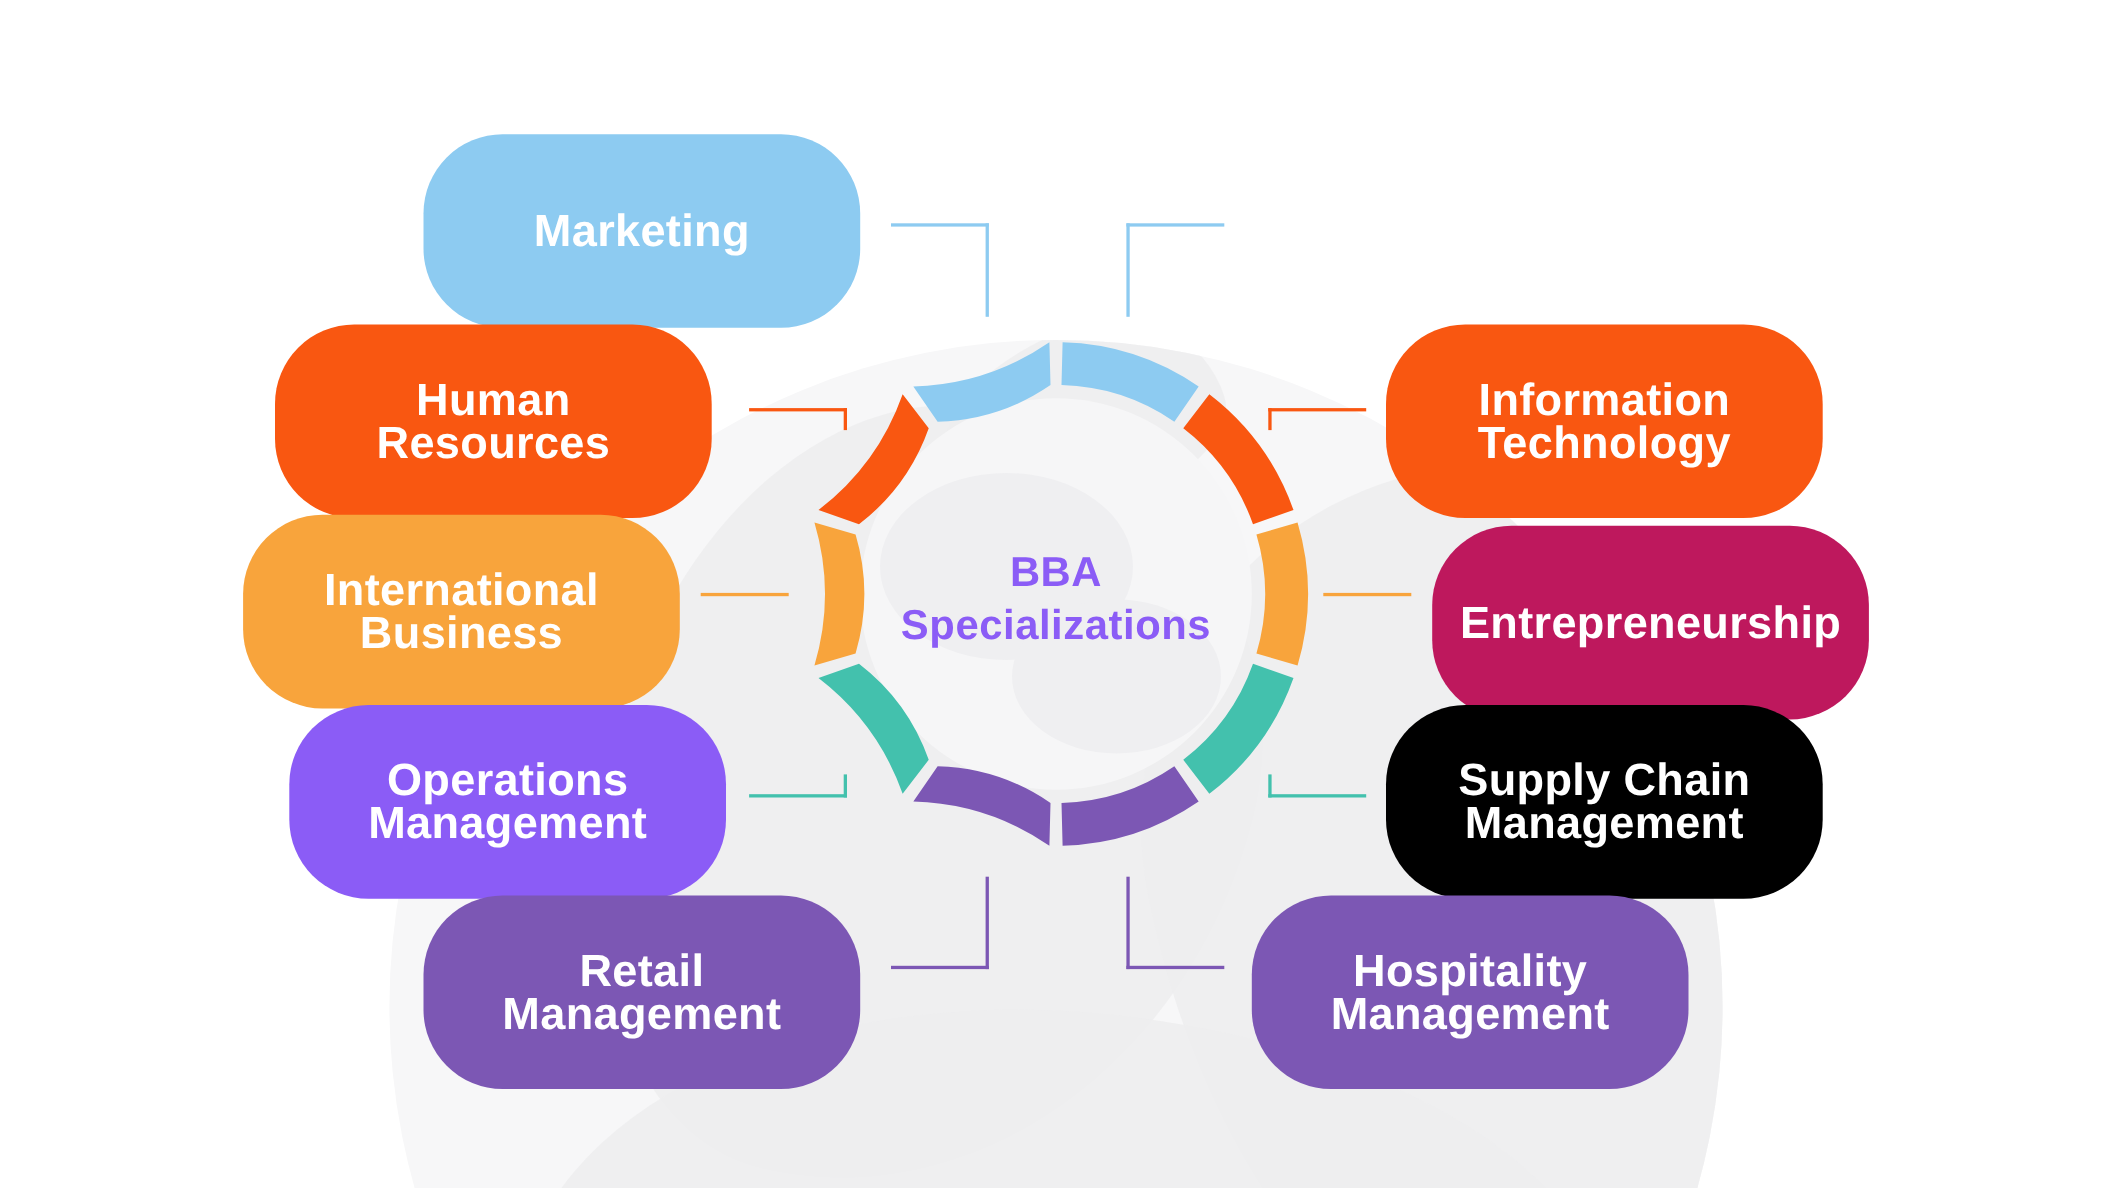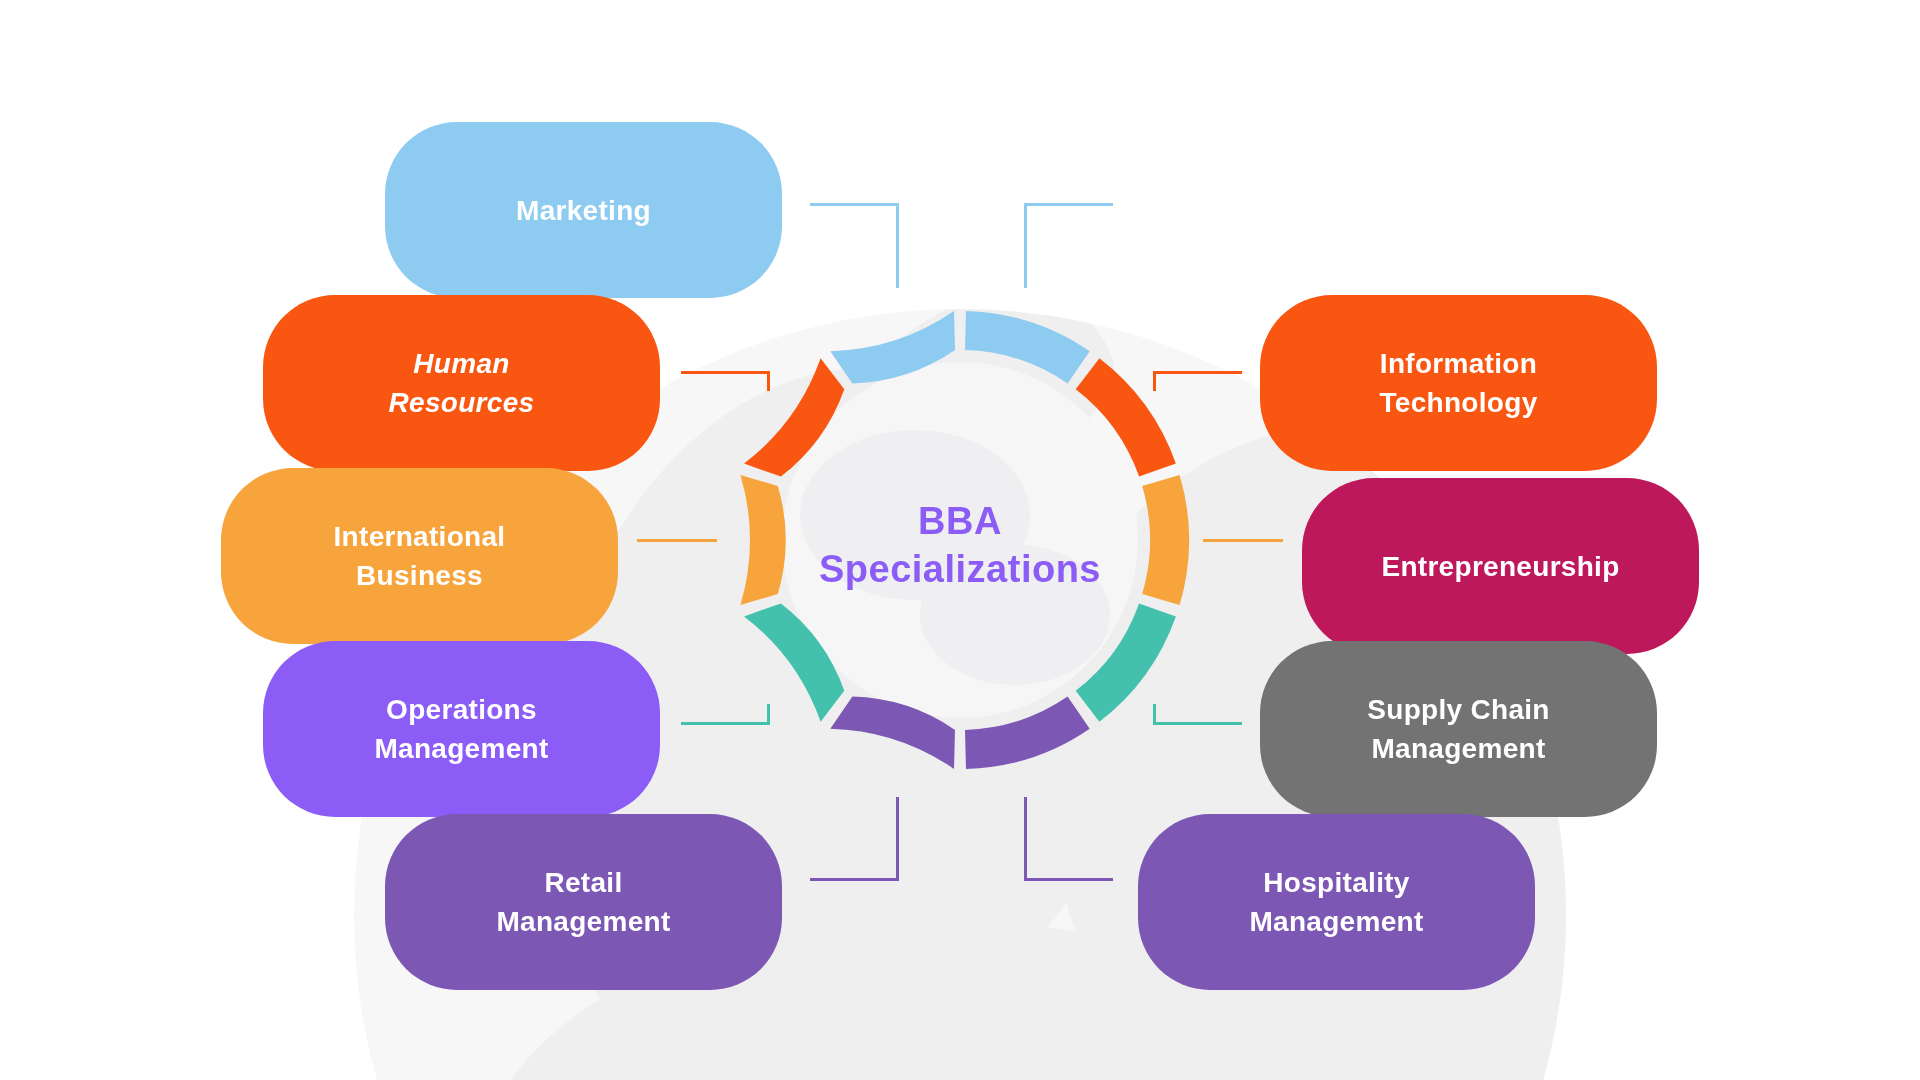--- a/index.html
+++ b/index.html
@@ -33,25 +33,25 @@
   #ring{position:absolute;left:720px;top:300px;width:480px;height:480px;}
 
   
   .center-title{position:absolute;left:710px;top:497px;width:500px;
                 text-align:center;font-weight:700;font-size:38px;line-height:48px;
                 color:#8b5cf6;white-space:pre-line;letter-spacing:.5px;}
 
   
   .pill{position:absolute;width:397px;height:176px;border-radius:72px;
         display:flex;align-items:center;justify-content:center;text-align:center;
-        color:#ffffff;font-weight:700;font-size:28px;line-height:39px;
+        color:#ffffff;font-weight:700;font-size:41px;line-height:39px;
         white-space:pre-line;letter-spacing:.3px;}
   .pill-marketing{left:385px;top:122px;}
   .pill-finance{left:1138px;top:122px;}
-  .pill-hr{left:263px;top:295px;font-style:italic;}
+  .pill-hr{left:250px;top:295px;}
   .pill-it{left:1260px;top:295px;}
   .pill-ib{left:221px;top:468px;}
   .pill-ent{left:1302px;top:468px;}
   .pill-ops{left:263px;top:641px;}
   .pill-scm{left:1260px;top:641px;}
   .pill-retail{left:385px;top:814px;}
   .pill-hosp{left:1138px;top:814px;}
 </style>
 </head>
 <body>
@@ -99,20 +99,20 @@
   <div class="pill pill-marketing" style="background-color: rgb(141, 203, 241);">Marketing</div>
   <div class="pill pill-hr" style="background-color: rgb(249, 87, 17);">Human
 Resources</div>
   <div class="pill pill-it" style="background-color: rgb(249, 87, 17);">Information
 Technology</div>
   <div class="pill pill-ib" style="background-color: rgb(248, 164, 60);">International
 Business</div>
   <div class="pill pill-ent" style="background-color: #be185d; margin-top: 10px;">Entrepreneurship</div>
   <div class="pill pill-ops" style="background-color: #8b5cf6;">Operations
 Management</div>
-  <div class="pill pill-scm" style="background-color: #737373;">Supply Chain
+  <div class="pill pill-scm" style="background-color: #000000;">Supply Chain
 Management</div>
   <div class="pill pill-retail" style="background-color: rgb(124, 87, 180);">Retail
 Management</div>
   <div class="pill pill-hosp" style="background-color: rgb(124, 87, 180);">Hospitality
 Management</div>
 
 </div>
 
 </body></html>

